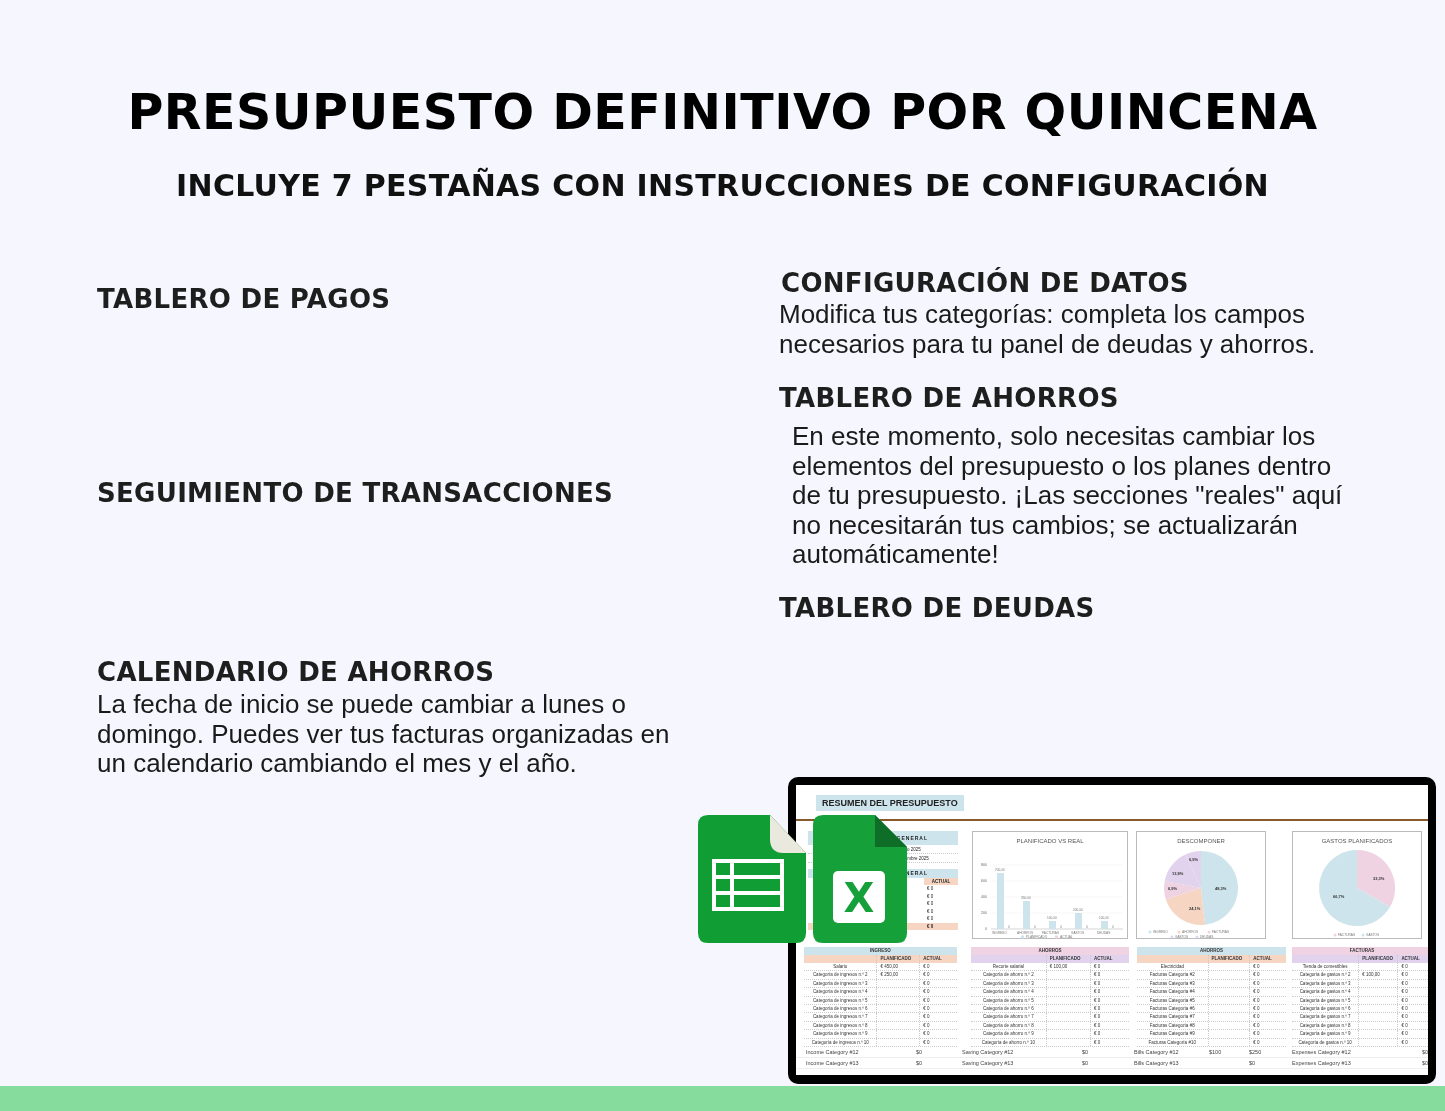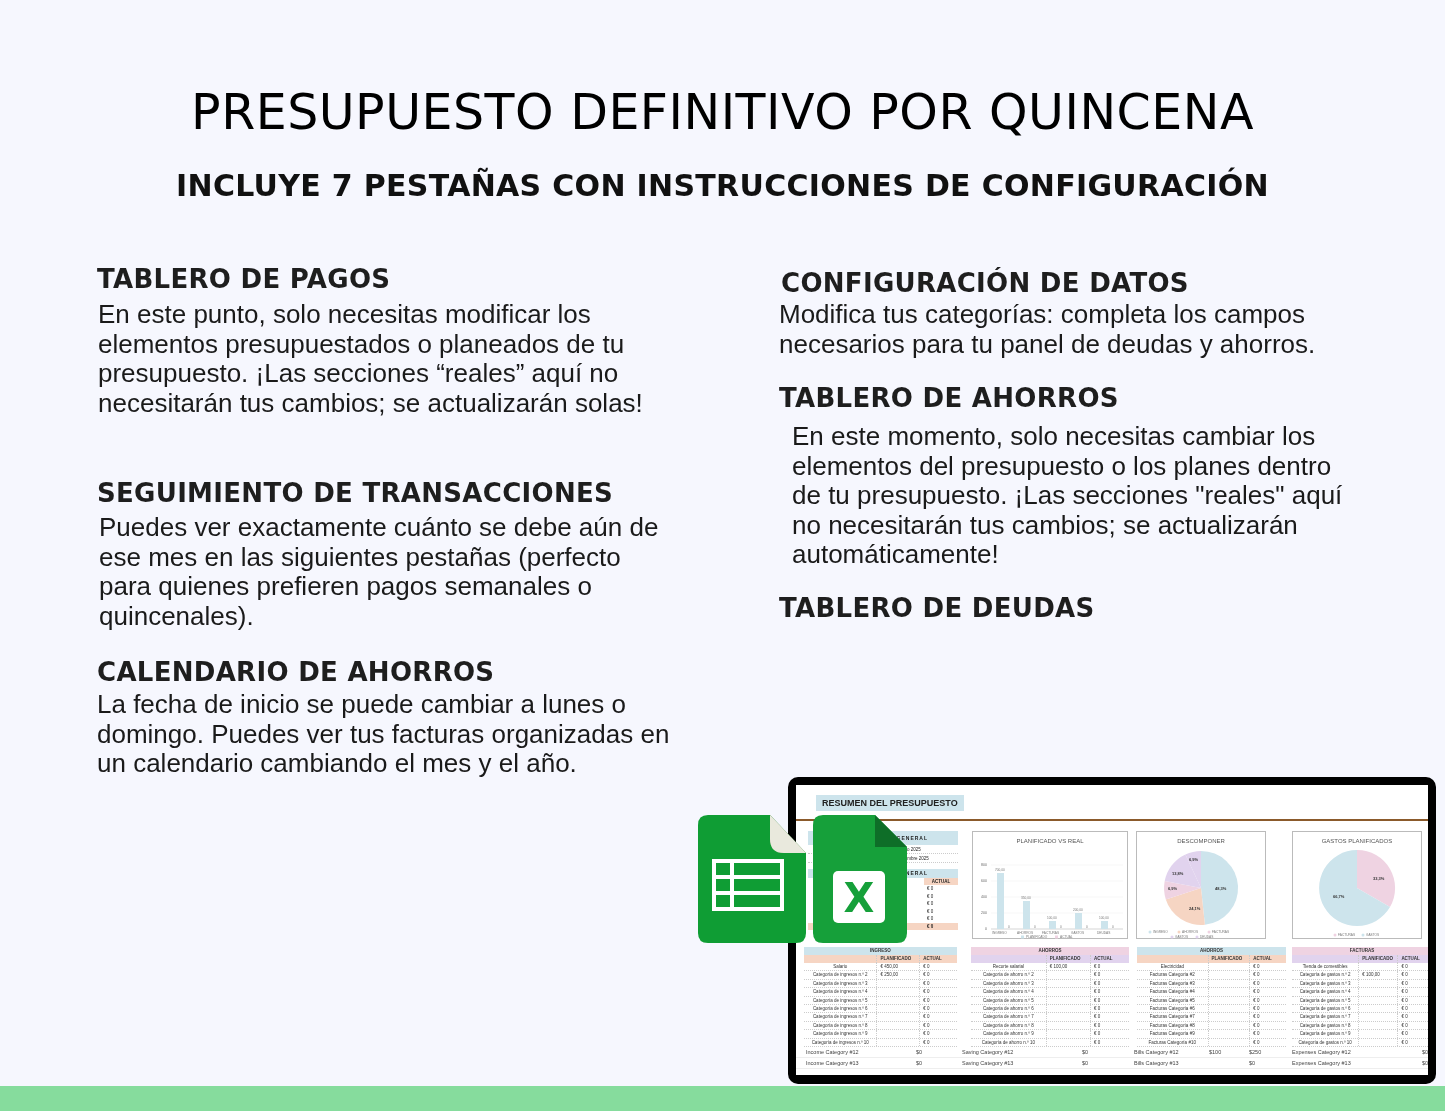--- a/index.html
+++ b/index.html
@@ -1,17 +1,17 @@
 <!DOCTYPE html>
 <html><head>
 <meta charset="utf-8">
 <style>
 *{box-sizing:border-box;margin:0;padding:0}
 body{width:1445px;height:1111px;background:#f6f7fe;font-family:"DejaVu Sans",sans-serif;position:relative;overflow:hidden;color:#1d1d1d}
-.title{position:absolute;top:84px;left:0;width:1445px;text-align:center;font-size:49px;font-weight:normal;color:#000;letter-spacing:0.5px}
+.title{position:absolute;top:84px;left:0;width:1445px;text-align:center;font-size:49px;font-weight:bold;color:#000;letter-spacing:0.5px}
 .subtitle{position:absolute;top:168px;left:0;width:1445px;text-align:center;font-size:30px;font-weight:bold;color:#111;letter-spacing:0.3px}
 .sec{position:absolute}
 .sec h3{font-size:26px;font-weight:bold;color:#1e1e1e;line-height:30px;letter-spacing:0.3px}
 .sec p{font-family:"Liberation Sans",sans-serif;font-size:26px;line-height:29.6px;color:#1a1a1a}
 .bottom-bar{position:absolute;left:0;top:1086px;width:1445px;height:25px;background:#86dc9d}
 .device{position:absolute;left:788px;top:777px;width:648px;height:307px;background:#000;border-radius:10px}
 .screen{position:absolute;left:8px;top:8px;width:632px;height:290px;background:#fff;overflow:hidden;font-family:"Liberation Sans",sans-serif}
 .scr-title{position:absolute;left:20px;top:10px;background:#cde4ec;font-size:9px;font-weight:bold;padding:3px 6px;color:#222}
 .scr-rule{position:absolute;left:0;top:34px;width:632px;height:2px;background:#8b5a2b}
 .card{position:absolute;background:#fff;border:1px solid #bbb}
@@ -28,27 +28,25 @@
 .icon-sheets{position:absolute;left:698px;top:815px;width:110px;height:128px}
 .icon-excel{position:absolute;left:813px;top:815px;width:96px;height:128px}
 .gen{position:absolute;left:12px;top:46px;width:150px;font-size:4.5px}
 </style>
 </head>
 <body>
 
 <div class="title">PRESUPUESTO DEFINITIVO POR QUINCENA</div>
 <div class="subtitle">INCLUYE 7 PESTAÑAS CON INSTRUCCIONES DE CONFIGURACIÓN</div>
 
-<div class="sec" style="left:97px;top:264px;width:580px">
+<div class="sec" style="left:97px;top:284px;width:580px">
   <h3>TABLERO DE PAGOS</h3>
-  <p style="margin-left:1px;margin-top:6px">En este punto, solo necesitas modificar los elementos presupuestados o planeados de tu presupuesto. ¡Las secciones “reales” aquí no necesitarán tus cambios; se actualizarán solas!</p>
 </div>
 <div class="sec" style="left:97px;top:478px;width:580px">
   <h3>SEGUIMIENTO DE TRANSACCIONES</h3>
-  <p style="margin-left:2px;margin-top:5px">Puedes ver exactamente cuánto se debe aún de ese mes en las siguientes pestañas (perfecto para quienes prefieren pagos semanales o quincenales).</p>
 </div>
 <div class="sec" style="left:97px;top:657px;width:580px">
   <h3>CALENDARIO DE AHORROS</h3>
   <p style="margin-top:3px">La fecha de inicio se puede cambiar a lunes o domingo. Puedes ver tus facturas organizadas en un calendario cambiando el mes y el año.</p>
 </div>
 <div class="sec" style="left:99px;top:836px;width:520px">
 </div>
 
 <div class="sec" style="left:781px;top:268px;width:600px">
   <h3>CONFIGURACIÓN DE DATOS</h3>

